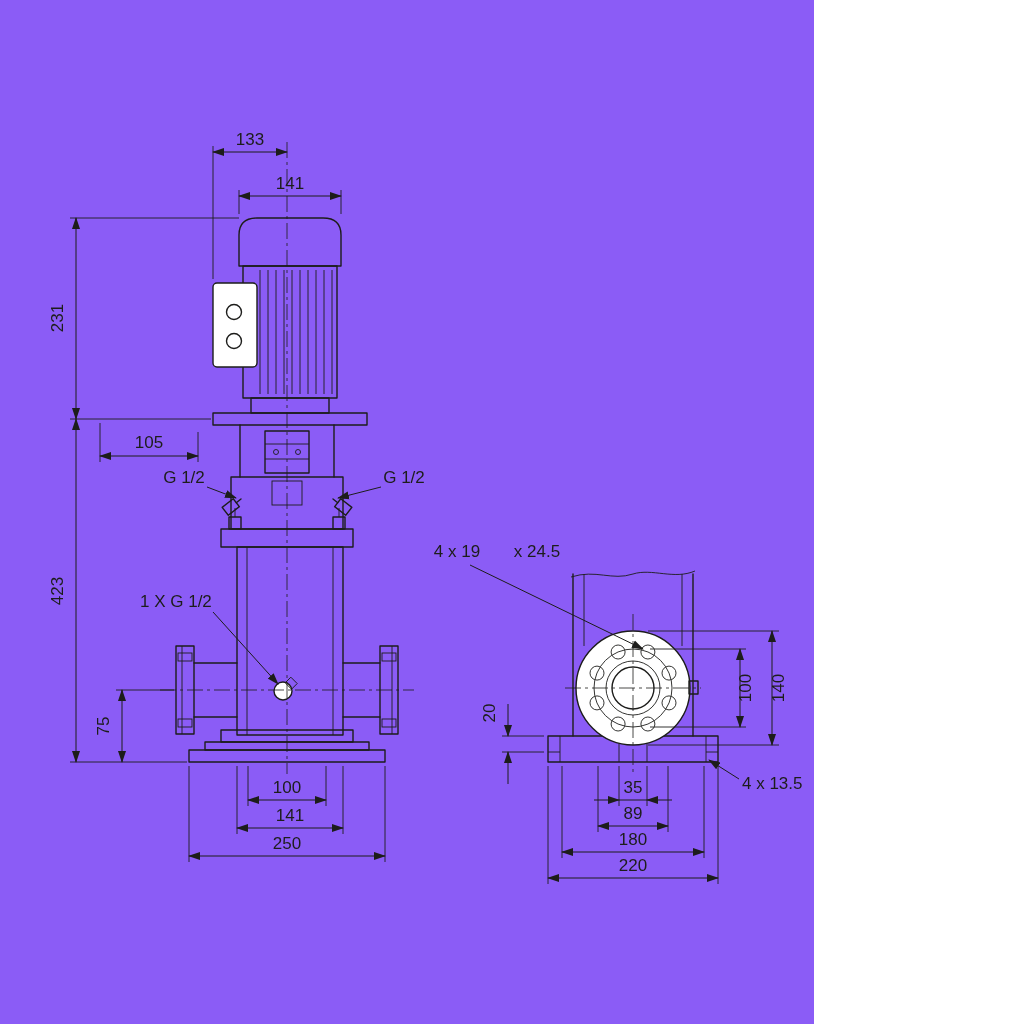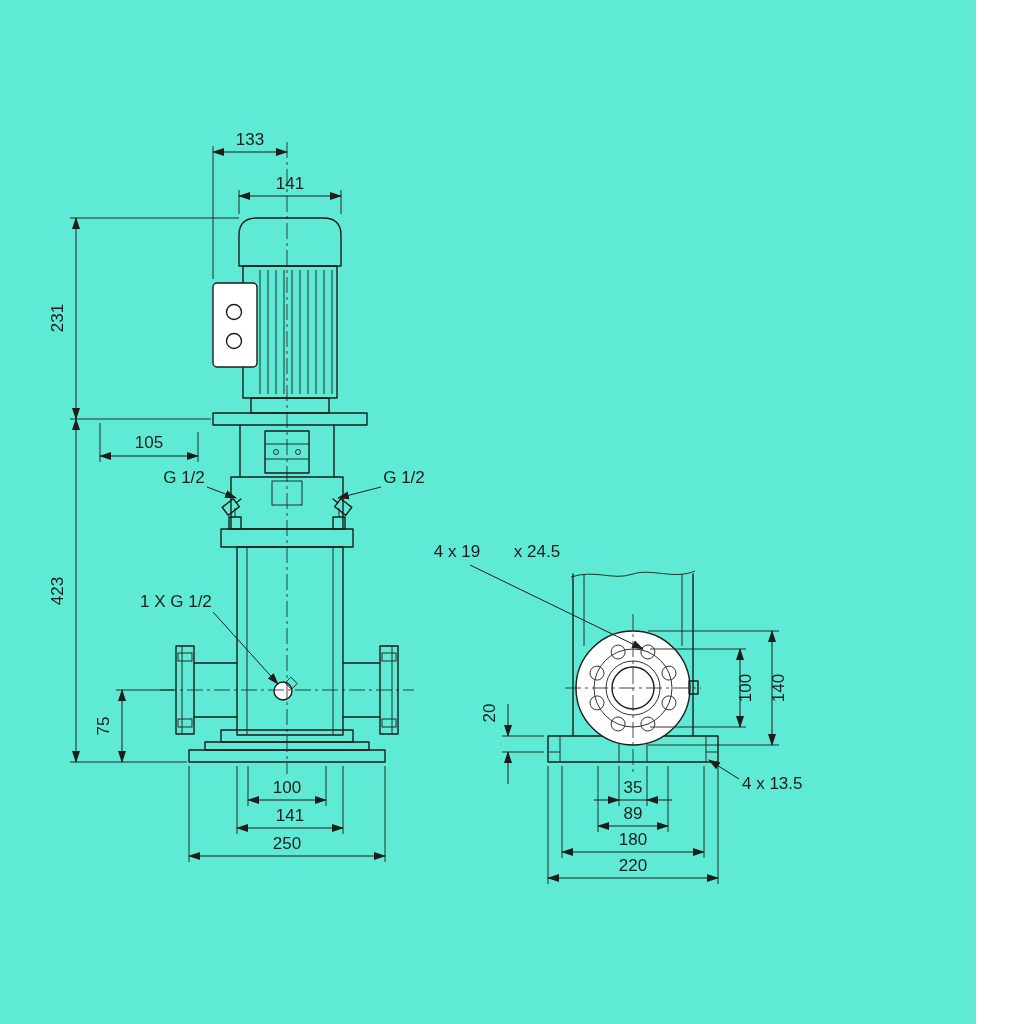--- a/index.html
+++ b/index.html
@@ -1,16 +1,16 @@
 <!DOCTYPE html>
 <html><head>
 <meta charset="utf-8">
 <style>
   html,body{margin:0;padding:0;background:#ffffff;}
-  .stage{width:976px;height:1024px;background:#5eead4;position:relative;overflow:hidden;}
+  .stage{width:814px;height:1024px;background:#8b5cf6;position:relative;overflow:hidden;}
   svg{display:block;}
   .obj{fill:none;stroke:#1d1d1b;stroke-width:1.4;stroke-linejoin:round;stroke-linecap:round;}
   .objf{fill:#ffffff;stroke:#1d1d1b;stroke-width:1.4;stroke-linejoin:round;}
   .thin{fill:none;stroke:#1d1d1b;stroke-width:0.9;}
   .dim{fill:none;stroke:#1d1d1b;stroke-width:1;}
   .ext{fill:none;stroke:#1d1d1b;stroke-width:0.9;}
   .cl{fill:none;stroke:#1d1d1b;stroke-width:0.8;stroke-dasharray:16 4 3 4;}
   text{font-family:"Liberation Sans","DejaVu Sans",sans-serif;font-size:17px;fill:#1d1d1b;}
   .mid{text-anchor:middle;}
 </style>

